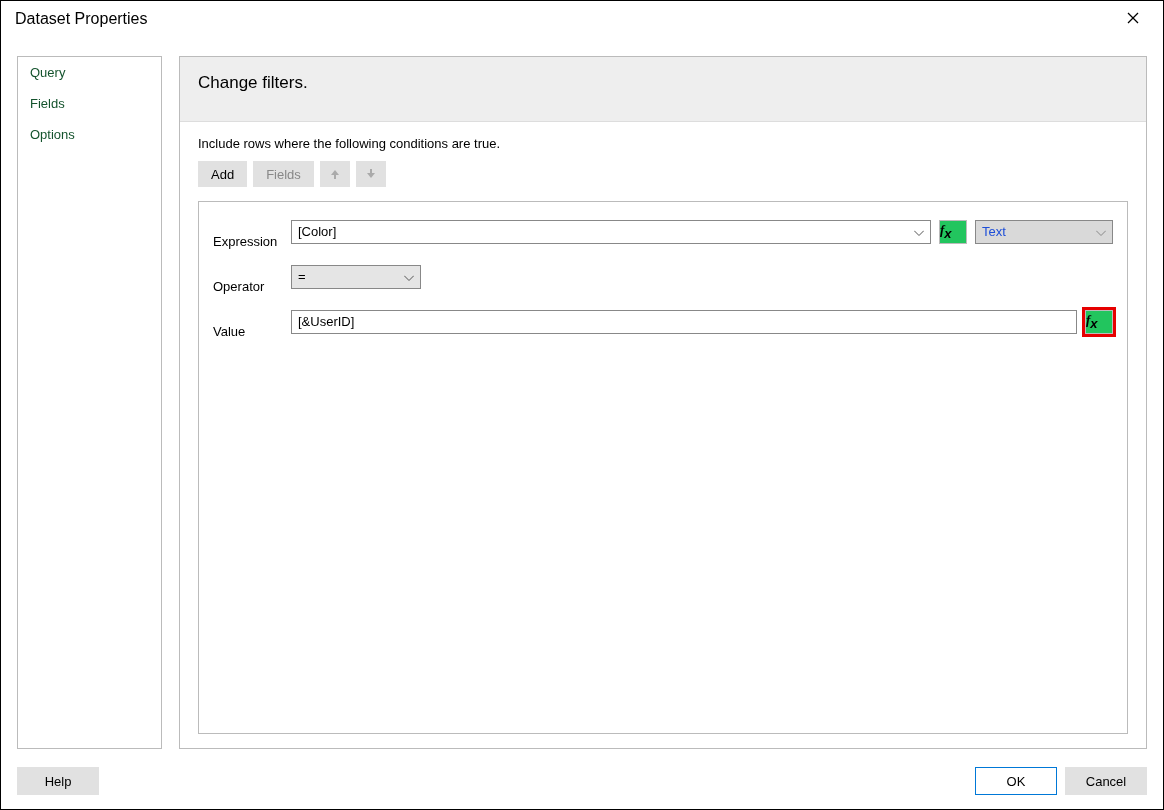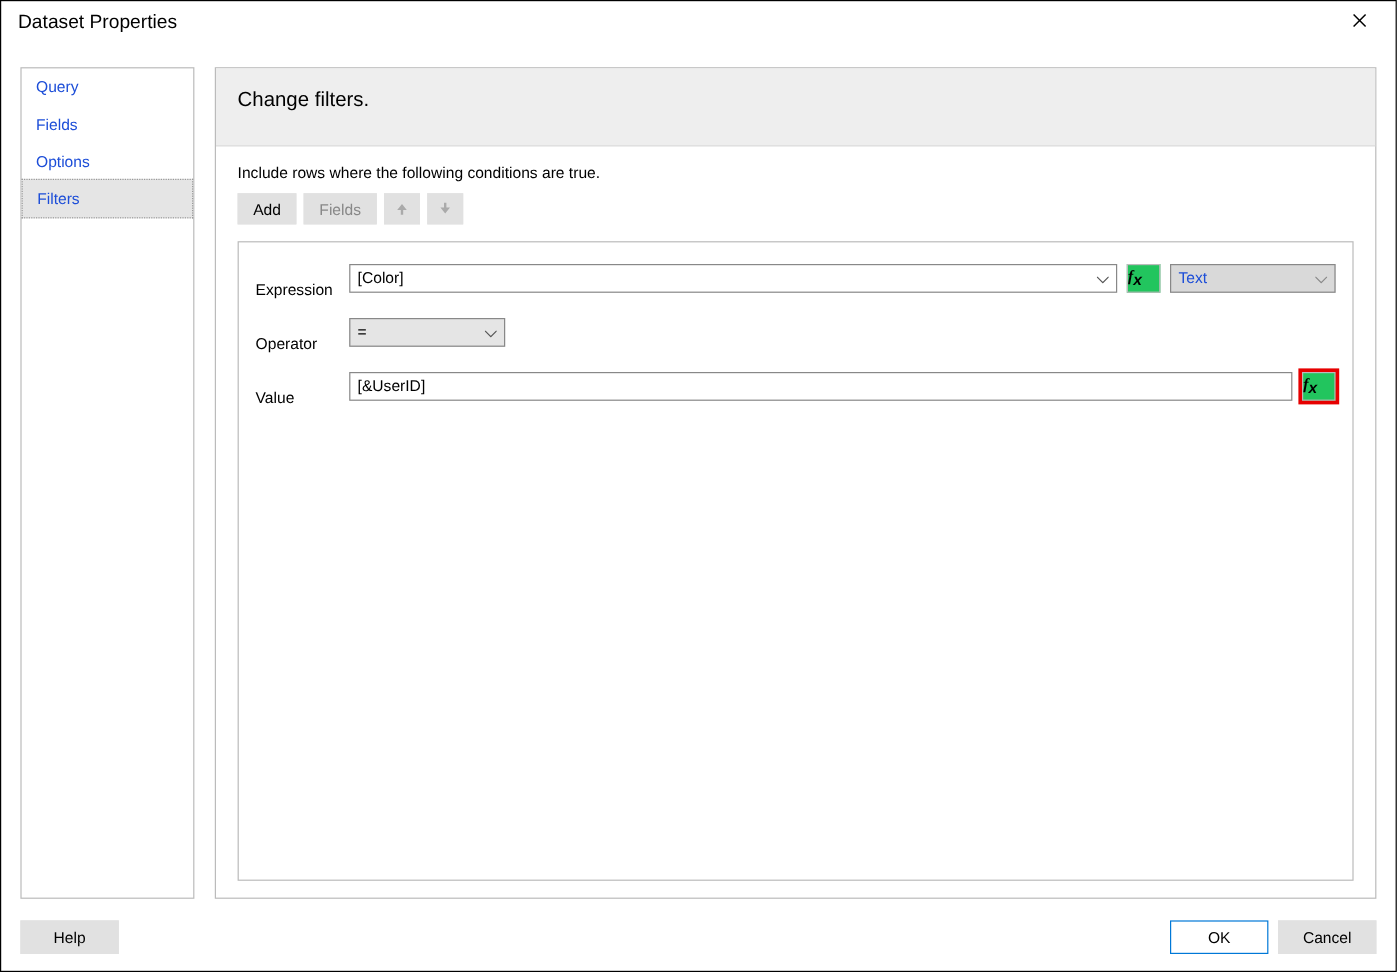--- a/index.html
+++ b/index.html
@@ -2,21 +2,21 @@
 <html><head>
 <meta charset="utf-8">
 <style>
 * { box-sizing: border-box; margin: 0; padding: 0; font-family: "Segoe UI", Tahoma, sans-serif; font-size: 13px; }
 body { background: #fff; width: 1164px; height: 810px; border: 1px solid #000; position: relative; }
 .titlebar { height: 36px; display: flex; align-items: center; padding: 0 10px; }
 .titlebar .title { flex: 1; font-size: 16px; color: #000; padding-left: 4px; }
 .titlebar .close { width: 40px; text-align: center; font-size: 16px; cursor: pointer; }
 .content-frame { position: absolute; top: 55px; left: 16px; right: 16px; bottom: 60px; }
 .sidebar { position: absolute; top: 0; left: 0; width: 145px; height: 100%; border: 1px solid #bbb; background: #fff; }
-.sidebar .nav-item { padding: 8px 12px; cursor: pointer; color: #1d4ed8; }
+.sidebar .nav-item { padding: 8px 12px; cursor: pointer; color: #14532d; }
 .sidebar .nav-item.selected { background: #e5e5e5; border: 1px dotted #999; margin: -1px 0; }
 .main { position: absolute; top: 0; left: 162px; right: 0; height: 100%; border: 1px solid #bbb; display: flex; flex-direction: column; }
 .main-header { background: #eee; padding: 16px 18px 28px 18px; border-bottom: 1px solid #ddd; }
 .main-header h2 { font-weight: 400; font-size: 17px; color: #000; }
 .main-body { flex: 1; padding: 14px 18px; display: flex; flex-direction: column; }
 .instruction { margin-bottom: 10px; color: #000; }
 .toolbar { display: flex; gap: 6px; margin-bottom: 14px; }
 .btn { background: #e1e1e1; border: 1px solid #e1e1e1; padding: 4px 12px; min-height: 26px; cursor: pointer; display: inline-flex; align-items: center; justify-content: center; }
 .btn.disabled { color: #888; cursor: default; }
 .btn.icon { min-width: 30px; padding: 4px 6px; }
@@ -49,21 +49,20 @@
         <line x1="11" y1="1" x2="1" y2="11" stroke="#000" stroke-width="1.2"></line>
       </svg>
   </div>
 </div>
 
 <div class="content-frame">
   <div class="sidebar">
     <div class="nav-item">Query</div>
     <div class="nav-item">Fields</div>
     <div class="nav-item">Options</div>
-    <div class="nav-item selected">Filters</div>
   </div>
 
   <div class="main">
     <div class="main-header">
       <h2>Change filters.</h2>
     </div>
     <div class="main-body">
       <div class="instruction">Include rows where the following conditions are true.</div>
       <div class="toolbar">
         <button class="btn underline-first">Add</button>

